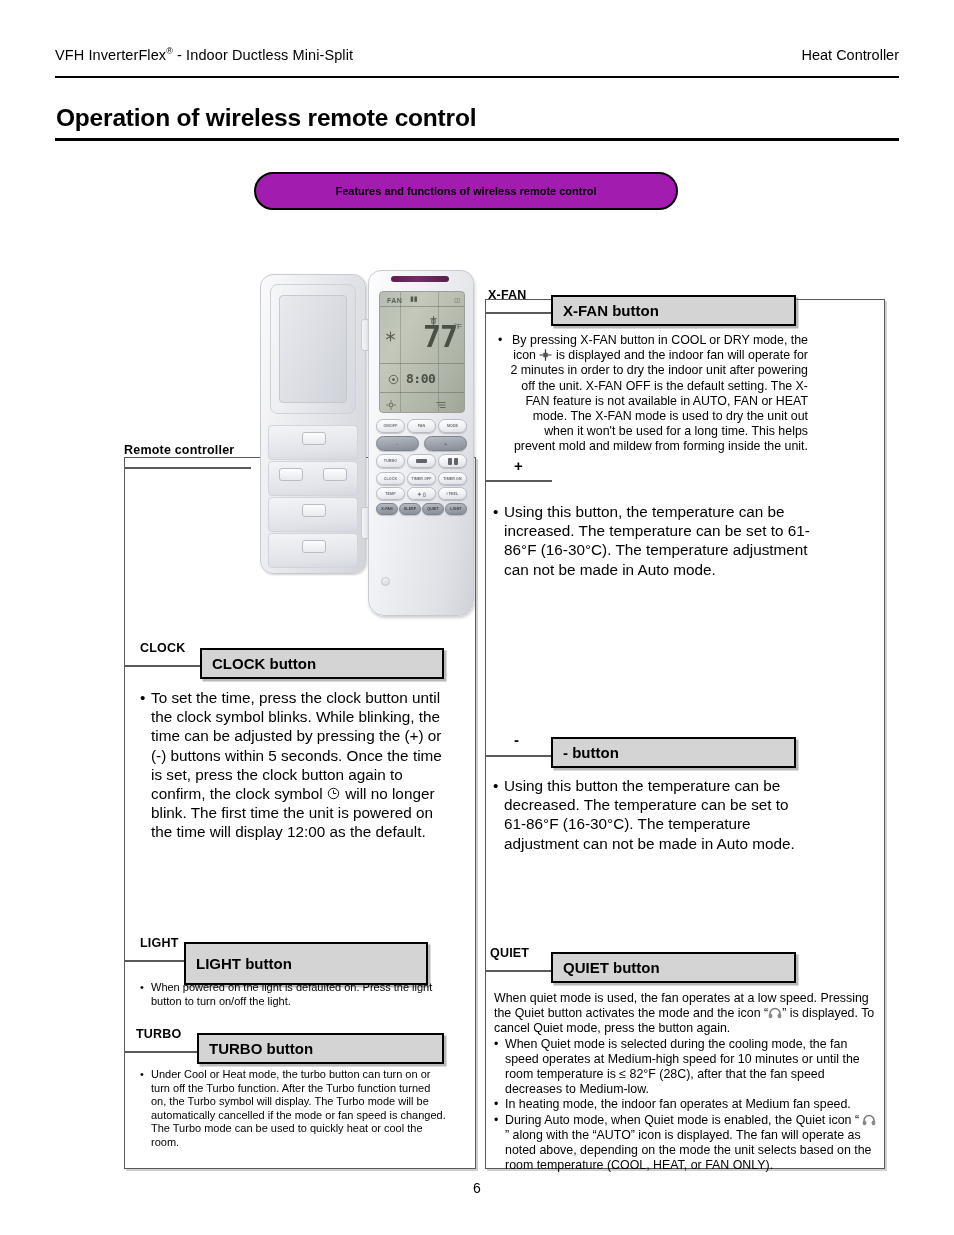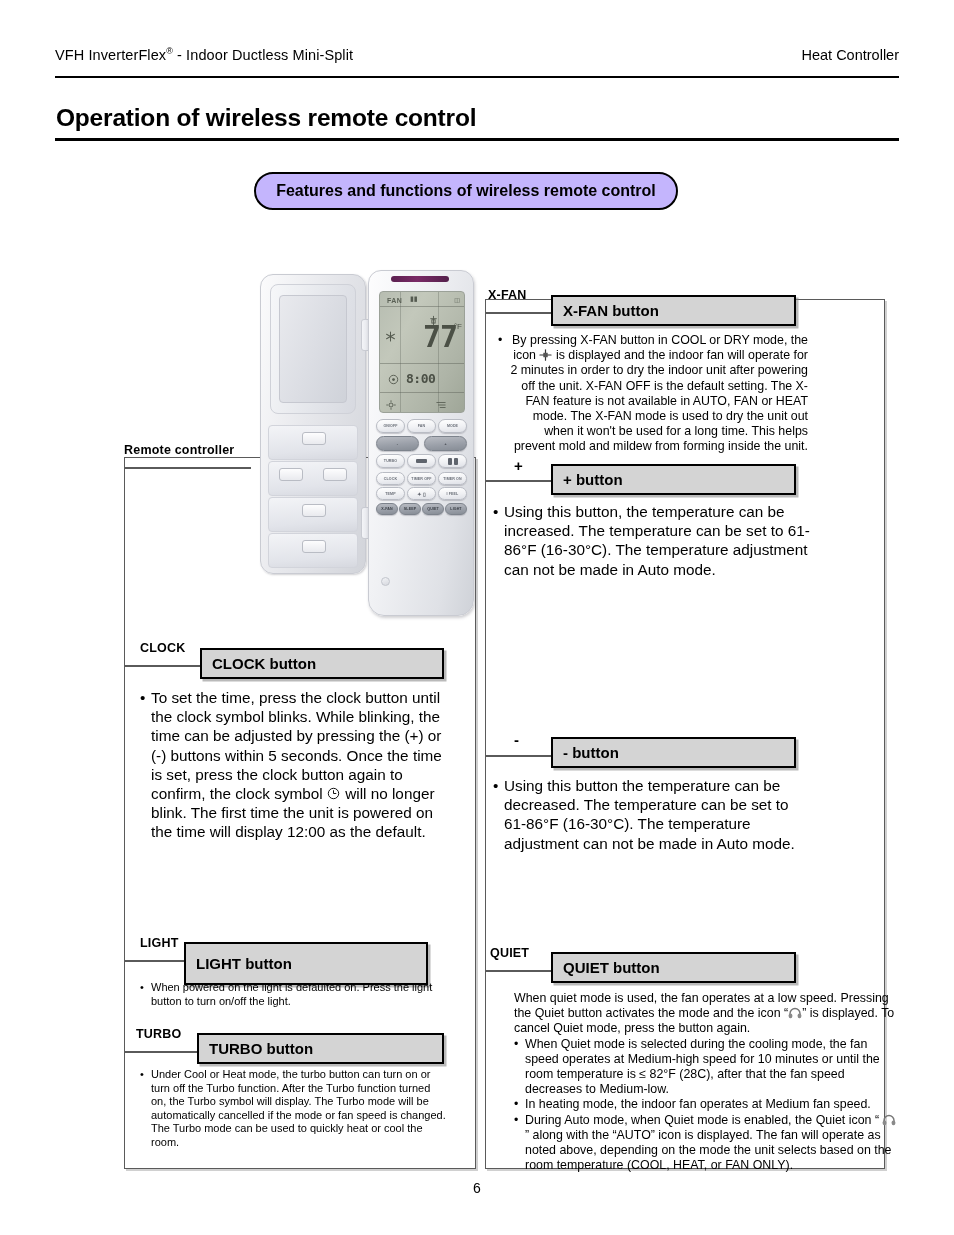--- a/index.html
+++ b/index.html
@@ -70,23 +70,23 @@
     left: 254px;
     top: 172px;
     width: 424px;
     height: 38px;
     border: 2px solid #000;
     border-radius: 19px;
     box-sizing: border-box;
     display: flex;
     align-items: center;
     justify-content: center;
-    font-size: 16px;
-    font-weight: bold;
-    background: #c4b5fd;
+    font-size: 11px;
+    font-weight: bold;
+    background: #a21caf;
   }
 
   
   .frame {
     position: absolute;
     border: 1.5px solid #5a5a5a;
     box-sizing: border-box;
     background: transparent;
     box-shadow: 2px 2px 0 rgba(120,120,120,0.35);
   }
@@ -517,36 +517,35 @@
             <g stroke="#333" stroke-width="1.3" fill="none" stroke-linecap="round">
               <line x1="7" y1="0.8" x2="7" y2="12.2"></line>
               <line x1="1" y1="6.5" x2="13" y2="6.5"></line>
             </g>
             <rect x="4.6" y="4.1" width="4.8" height="4.8" fill="#555"></rect>
           </svg></span><span> is displayed and the indoor fan will operate for 2 minutes in order to dry the indoor unit after powering off the unit. X-FAN OFF is the default setting. The X-FAN feature is not available in AUTO, FAN or HEAT mode. The X-FAN mode is used to dry the unit out when it won't be used for a long time. This helps prevent mold and mildew from forming inside the unit.</span></p>
   </div>
 
   <div class="tag plusminus" style="left:514px; top:457px;">+</div>
   <div class="leader" style="left:486px; top:480px; width:66px;"></div>
-  <div class="hbox" style="left:551px; top:464px; width:245px; height:31px;">+ button</div>
   <div class="copy big" style="left:493px; top:502px; width:318px;">
     <p class="bullet">Using this button, the temperature can be increased. The temperature can be set to 61-86°F (16-30°C). The temperature adjustment can not be made in Auto mode.</p>
   </div>
 
   <div class="tag plusminus" style="left:514px; top:731px;">-</div>
   <div class="leader" style="left:486px; top:755px; width:66px;"></div>
   <div class="hbox" style="left:551px; top:737px; width:245px; height:31px;">- button</div>
   <div class="copy big" style="left:493px; top:776px; width:318px;">
     <p class="bullet">Using this button the temperature can be decreased. The temperature can be set to 61-86°F (16-30°C). The temperature adjustment can not be made in Auto mode.</p>
   </div>
 
   <div class="tag" style="left:490px; top:946px;">QUIET</div>
   <div class="leader" style="left:486px; top:970px; width:66px;"></div>
   <div class="hbox" style="left:551px; top:952px; width:245px; height:31px;">QUIET button</div>
-  <div class="copy mid" style="left:514px; top:991px; width:385px;">
+  <div class="copy mid" style="left:494px; top:991px; width:385px;">
     <p><span>When quiet mode is used, the fan operates at a low speed. Pressing the Quiet button activates the mode and the icon “</span><span class="inline-icon" style="width:14px;height:12px;"><svg width="14" height="12" viewBox="0 0 14 12">
             <path d="M2 8 V6.5 A5 5 0 0 1 12 6.5 V8" fill="none" stroke="#777" stroke-width="1.4"></path>
             <rect x="0.7" y="6.6" width="3.6" height="4.6" rx="1.6" fill="#8a8a8a"></rect>
             <rect x="9.7" y="6.6" width="3.6" height="4.6" rx="1.6" fill="#8a8a8a"></rect>
           </svg></span><span>” is displayed. To cancel Quiet mode, press the button again.</span></p>
     <p class="bullet">When Quiet mode is selected during the cooling mode, the fan speed operates at Medium-high speed for 10 minutes or until the room temperature is ≤ 82°F (28C), after that the fan speed decreases to Medium-low.</p>
     <p class="bullet">In heating mode, the indoor fan operates at Medium fan speed.</p>
     <p class="bullet"><span>During Auto mode, when Quiet mode is enabled, the Quiet icon “ </span><span class="inline-icon" style="width:14px;height:12px;"><svg width="14" height="12" viewBox="0 0 14 12">
             <path d="M2 8 V6.5 A5 5 0 0 1 12 6.5 V8" fill="none" stroke="#777" stroke-width="1.4"></path>
             <rect x="0.7" y="6.6" width="3.6" height="4.6" rx="1.6" fill="#8a8a8a"></rect>

